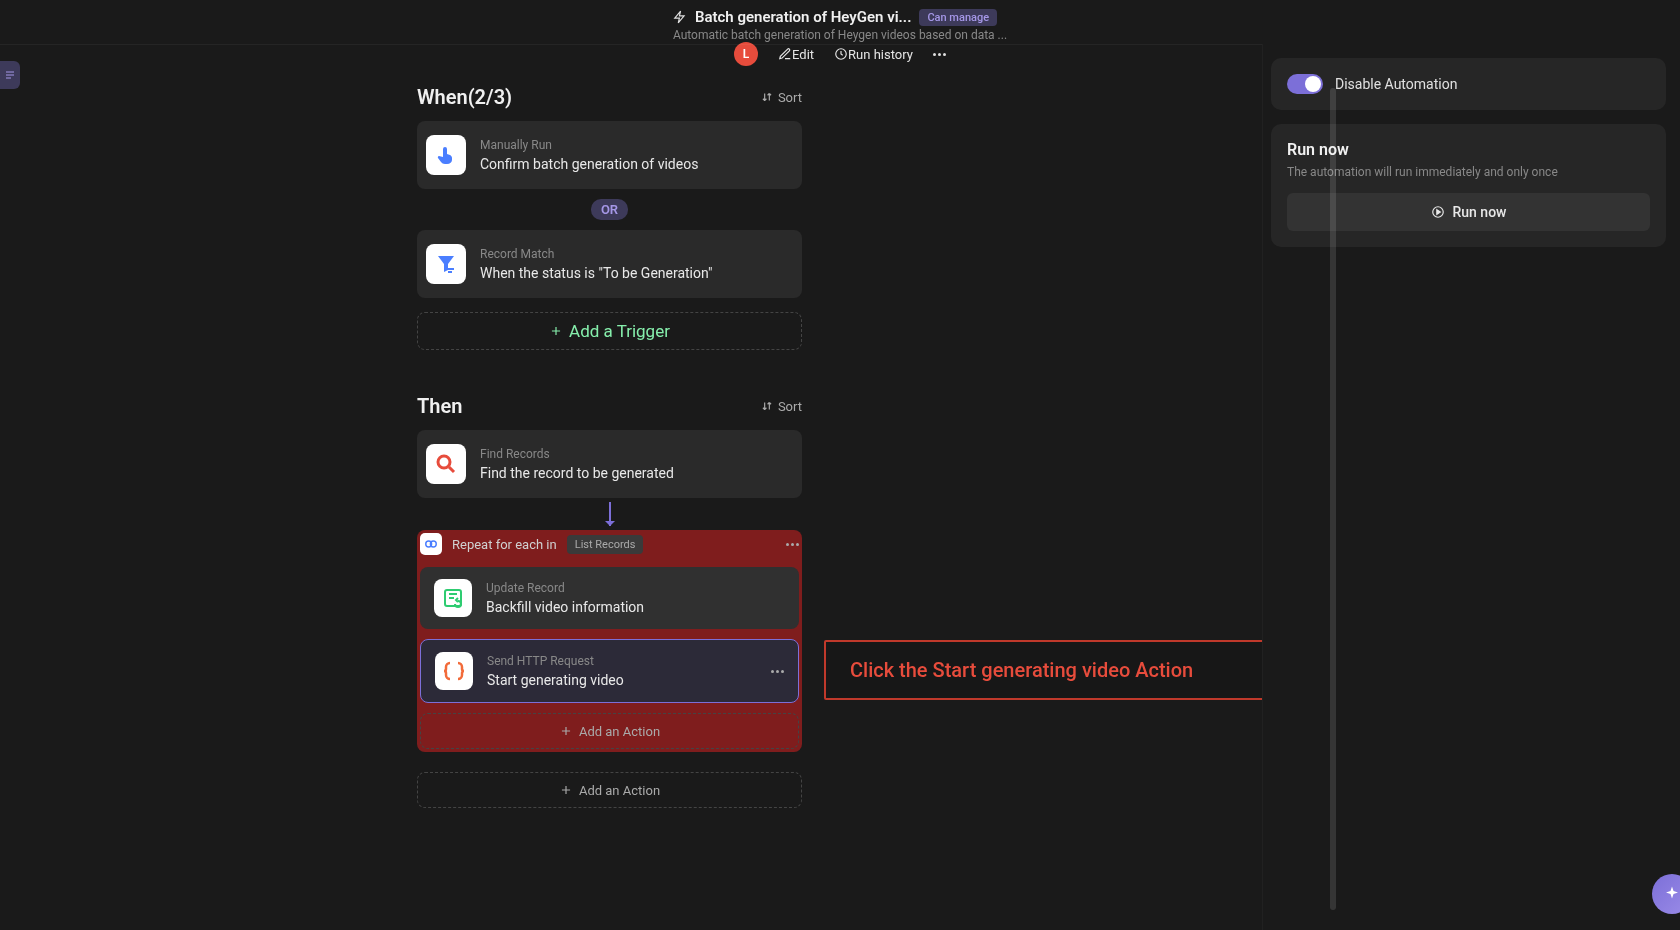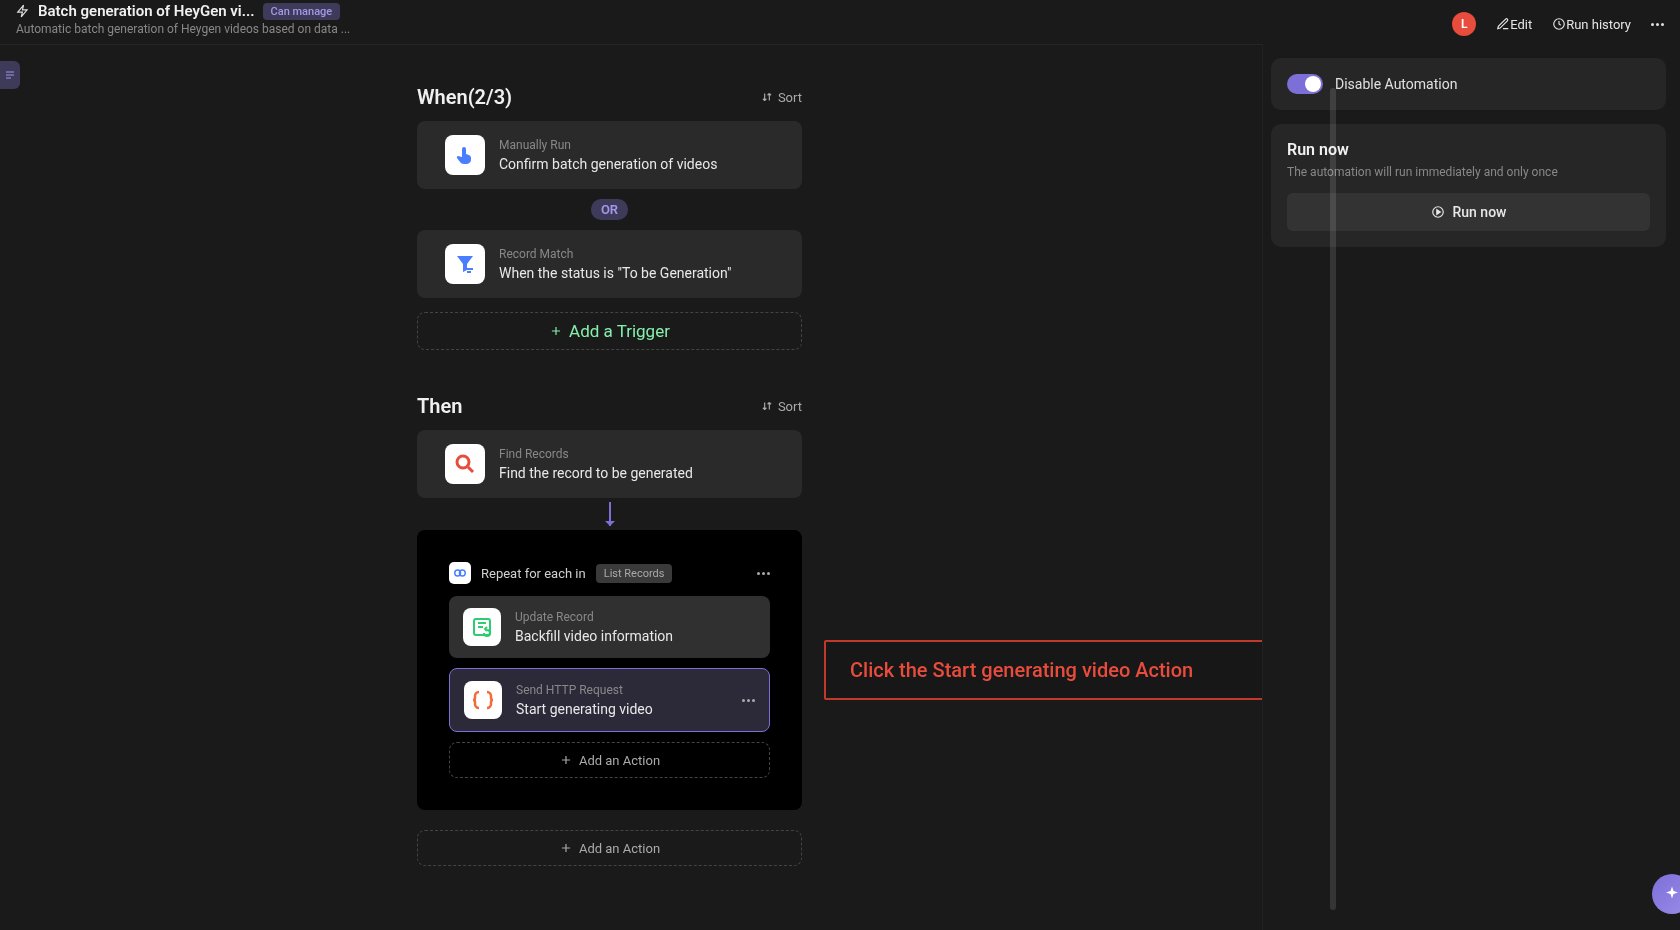--- a/index.html
+++ b/index.html
@@ -1,19 +1,19 @@
 <!DOCTYPE html>
 <html><head>
 <meta charset="utf-8">
 <style>
 * { margin: 0; padding: 0; box-sizing: border-box; font-family: -apple-system, BlinkMacSystemFont, "Segoe UI", Roboto, sans-serif; }
 body { background: #1a1a1a; color: #e0e0e0; width: 1680px; height: 930px; overflow: hidden; position: relative; }
 
 
-.header { height: 44px; display: flex; align-items: flex-end; padding: 8px 16px; justify-content: space-between; }
+.header { height: 44px; display: flex; align-items: center; padding: 8px 16px; justify-content: space-between; flex-direction: column; }
 .header-left { display: flex; flex-direction: column; gap: 2px; max-width: 400px; }
 .title-row { display: flex; align-items: center; gap: 8px; }
 .bolt-icon { width: 14px; height: 14px; display: inline-flex; align-items: center; justify-content: center; }
 .title { font-size: 15px; font-weight: 600; color: #f0f0f0; white-space: nowrap; overflow: hidden; text-overflow: ellipsis; }
 .badge-manage { background: #3d3a5a; color: #a597e7; font-size: 11px; padding: 2px 8px; border-radius: 4px; font-weight: 500; }
 .subtitle { font-size: 12px; color: #888; white-space: nowrap; overflow: hidden; text-overflow: ellipsis; }
 .header-right { display: flex; align-items: center; gap: 20px; }
 .avatar { width: 24px; height: 24px; border-radius: 50%; background: #e74c3c; color: #fff; display: flex; align-items: center; justify-content: center; font-size: 12px; font-weight: 600; }
 .header-btn { display: flex; align-items: center; gap: 0; color: #e5e5e5; font-size: 13px; cursor: pointer; }
 .header-btn svg { width: 14px; height: 14px; }
@@ -26,37 +26,37 @@
 .sidebar-tab { position: absolute; top: 16px; left: 0; width: 20px; height: 28px; background: #3d3a5a; border-radius: 0 6px 6px 0; display: flex; align-items: center; justify-content: center; cursor: pointer; }
 .sidebar-tab svg { width: 12px; height: 12px; stroke: #a597e7; }
 
 
 .workflow { position: absolute; left: 417px; top: 40px; width: 385px; }
 .section-head { display: flex; justify-content: space-between; align-items: center; margin-bottom: 12px; }
 .section-title { font-size: 20px; font-weight: 600; color: #f0f0f0; }
 .sort-btn { display: flex; align-items: center; gap: 4px; color: #aaa; font-size: 13px; cursor: pointer; }
 .sort-btn svg { width: 14px; height: 14px; }
 
-.card { background: #2a2a2a; border-radius: 8px; padding: 14px 28px; display: flex; align-items: center; gap: 14px; cursor: pointer; }
+.card { background: #2a2a2a; border-radius: 8px; padding: 14px 9px; display: flex; align-items: center; gap: 14px; cursor: pointer; }
 .card-icon { width: 40px; height: 40px; border-radius: 8px; background: #fff; display: flex; align-items: center; justify-content: center; flex-shrink: 0; }
 .card-body { flex: 1; }
 .card-type { font-size: 12px; color: #888; margin-bottom: 4px; }
 .card-title { font-size: 14px; color: #e8e8e8; }
 
 .or-chip { margin: 10px auto; background: #3d3a5a; color: #a597e7; font-size: 13px; font-weight: 600; padding: 3px 10px; border-radius: 10px; width: fit-content; }
 
 .add-trigger { margin-top: 14px; border: 1px dashed #444; border-radius: 8px; height: 38px; display: flex; align-items: center; justify-content: center; gap: 6px; color: #86efac; font-size: 17px; cursor: pointer; }
 .add-trigger svg { width: 14px; height: 14px; }
 
 .then-section { margin-top: 44px; }
 
 .connector { width: 2px; height: 24px; background: #7c6fd8; margin: 4px auto 0; position: relative; }
 .connector::after { content: ""; position: absolute; bottom: -5px; left: -4px; border: 5px solid transparent; border-top-color: #7c6fd8; }
 
-.loop-card { background: #000000; border-radius: 8px; padding: 32px; margin-top: 4px; }
+.loop-card { background: #7f1d1d; border-radius: 8px; padding: 3px; margin-top: 4px; }
 .loop-head { display: flex; align-items: center; gap: 10px; margin-bottom: 12px; }
 .loop-icon { width: 22px; height: 22px; border-radius: 5px; background: #fff; display: flex; align-items: center; justify-content: center; }
 .loop-label { font-size: 13px; color: #d0d0d0; }
 .loop-pill { background: #3a3a3a; color: #aaa; font-size: 11px; padding: 3px 8px; border-radius: 4px; }
 .loop-head .dots { margin-left: auto; display: flex; gap: 2px; cursor: pointer; }
 .loop-head .dots span { width: 3px; height: 3px; background: #aaa; border-radius: 50%; }
 
 .inner-card { background: #303030; border-radius: 8px; padding: 12px 14px; display: flex; align-items: center; gap: 14px; cursor: pointer; margin-bottom: 10px; }
 .inner-card.selected { border: 1px solid #7c6fd8; background: #2c2a38; }
 .inner-card .card-icon { width: 38px; height: 38px; }

